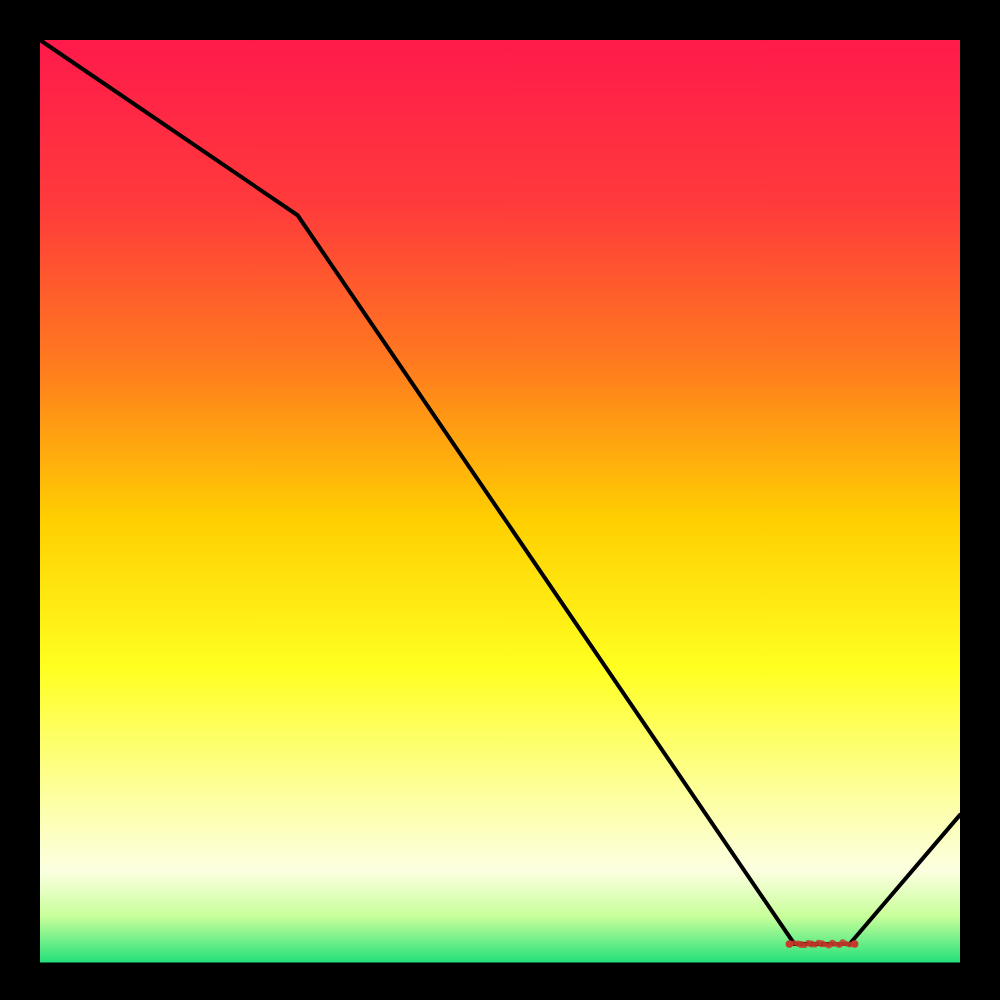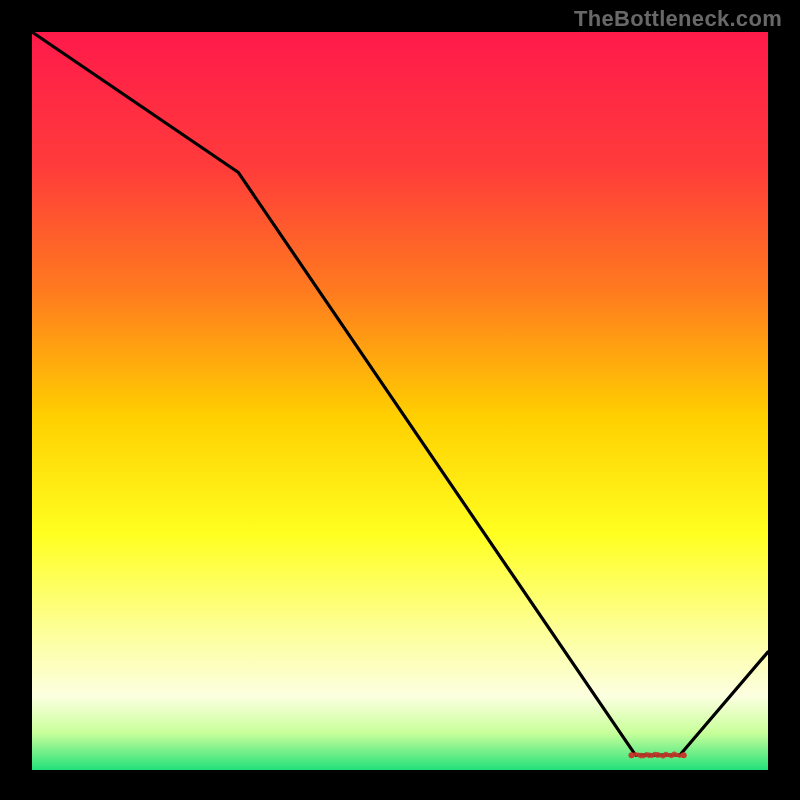--- a/index.html
+++ b/index.html
@@ -69,14 +69,13 @@
         <circle cx="668.6" cy="755.2" r="2.10" fill="#c63a2a" fill-opacity="0.85"></circle>
         <circle cx="671.4" cy="755.9" r="2.45" fill="#c63a2a" fill-opacity="0.85"></circle>
         <circle cx="674.2" cy="754.2" r="2.80" fill="#c63a2a" fill-opacity="0.85"></circle>
         <circle cx="676.9" cy="754.9" r="2.10" fill="#c63a2a" fill-opacity="0.85"></circle>
         <circle cx="679.7" cy="755.6" r="2.45" fill="#c63a2a" fill-opacity="0.85"></circle>
         <circle cx="631.5" cy="755.2" r="3" fill="#c63a2a"></circle>
         <circle cx="683.7" cy="755.2" r="3" fill="#c63a2a"></circle>
       </g>
 </svg>
 
-<div class="watermark">TheBottleneck.com</div>
 </div>
 
 </body></html>

